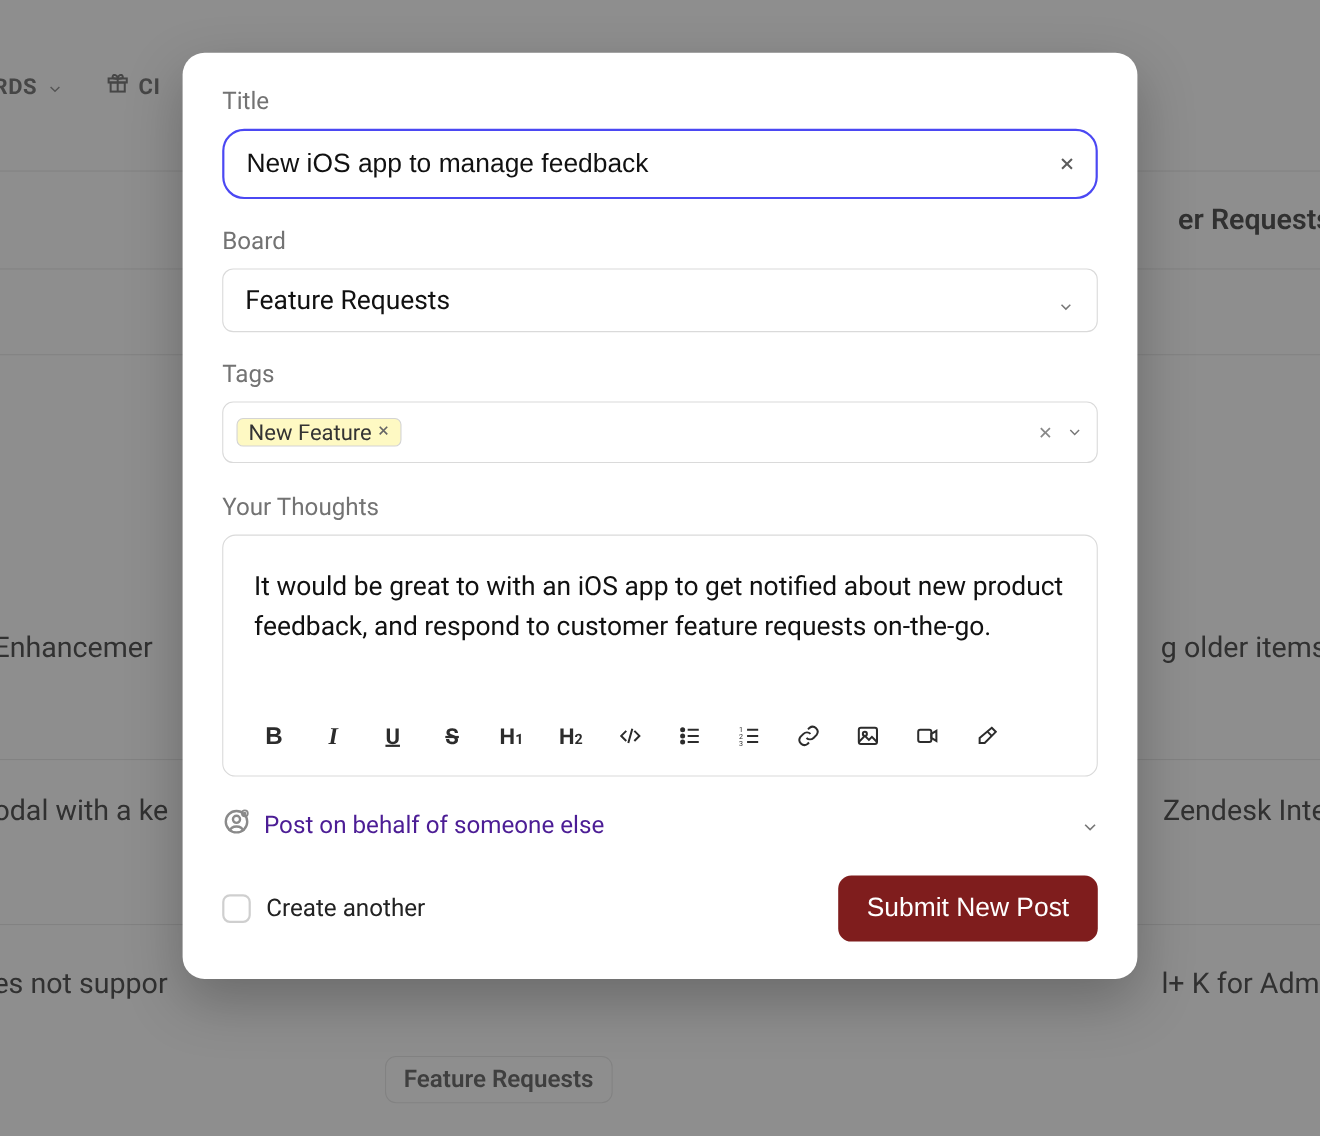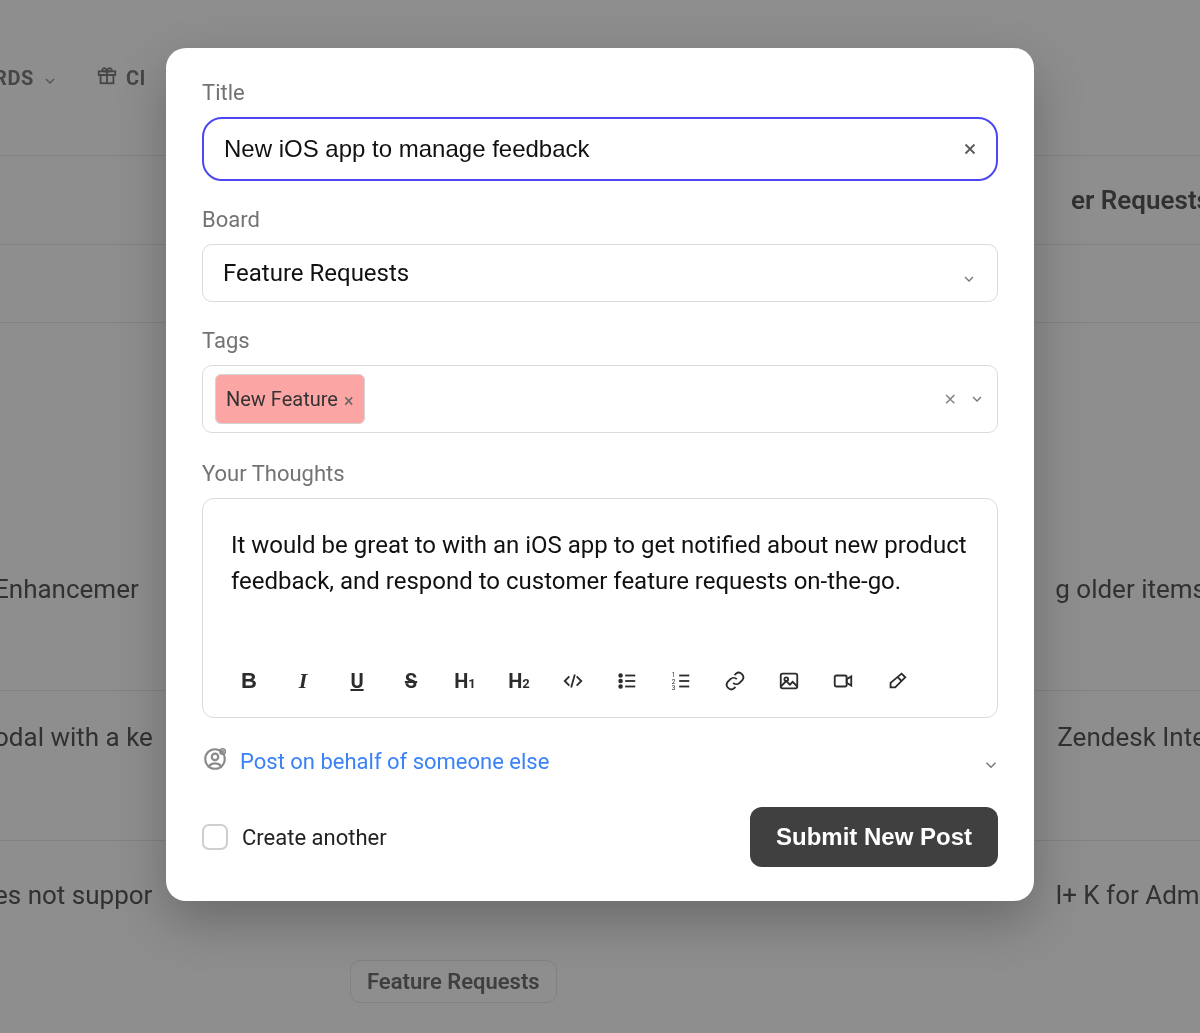--- a/index.html
+++ b/index.html
@@ -157,27 +157,27 @@
       padding: 8px 12px;
       display:flex;
       align-items:center;
       justify-content: space-between;
       margin-bottom: 28px;
     }
     .tags-list { display:flex; gap:8px; flex-wrap:wrap; }
     .tag-chip {
       border: 1px solid #d4d4d4;
       border-radius: 6px;
-      padding: 12px 10px;
+      padding: 0 10px;
       font-size: 20px;
       color: #333;
       display:flex;
-      align-items:flex-end;
+      align-items:flex-start;
       gap:6px;
-      background:#fca5a5;
+      background:#fef9c3;
     }
     .tag-chip .tag-x { font-size: 18px; color:#666; cursor:pointer; }
     .tags-actions { display:flex; align-items:center; gap:12px; color:#888; }
     .tags-actions .mini-x { font-size:16px; cursor:pointer; }
     .editor-box {
       width:100%;
       border: 1px solid #dadada;
       border-radius: 12px;
       padding: 0;
       overflow:hidden;
@@ -208,41 +208,41 @@
       border-radius: 6px;
     }
     .tb-btn svg { width:22px; height:22px; stroke:#2c2c2c; stroke-width:2; fill:none; }
     .tb-btn.text-glyph { font-size: 22px; font-weight:700; font-family: Georgia, serif; }
     .tb-hlabel { font-size:20px; font-weight:700; display:flex; align-items:baseline; }
     .tb-hlabel sub { font-size:13px; }
     .post-behalf {
       display:flex;
       align-items:center;
       justify-content: space-between;
-      color:#3b82f6;
+      color:#4c1d95;
       font-size: 22px;
       margin-bottom: 30px;
       cursor:pointer;
     }
     .post-behalf .pb-left { display:flex; align-items:center; gap:12px; }
     .pb-icon svg { width:26px; height:26px; stroke:#8a8a8a; stroke-width:2; fill:none; }
     .modal-footer {
       display:flex;
       align-items:center;
       justify-content: space-between;
     }
     .create-another { display:flex; align-items:center; gap:14px; font-size:22px; color:#222; }
     .checkbox {
       width:26px; height:26px; border:2px solid #cfcfcf; border-radius:7px; background:#fff; cursor:pointer;
     }
     .submit-btn {
-      background: #404040;
+      background: #7f1d1d;
       color:#fff;
       font-size: 24px;
-      font-weight:700;
+      font-weight:400;
       padding: 16px 26px;
       border-radius: 12px;
       border:none;
       cursor:pointer;
     }
   </style>
 </head>
 <body>
 
 <div class="bg">

